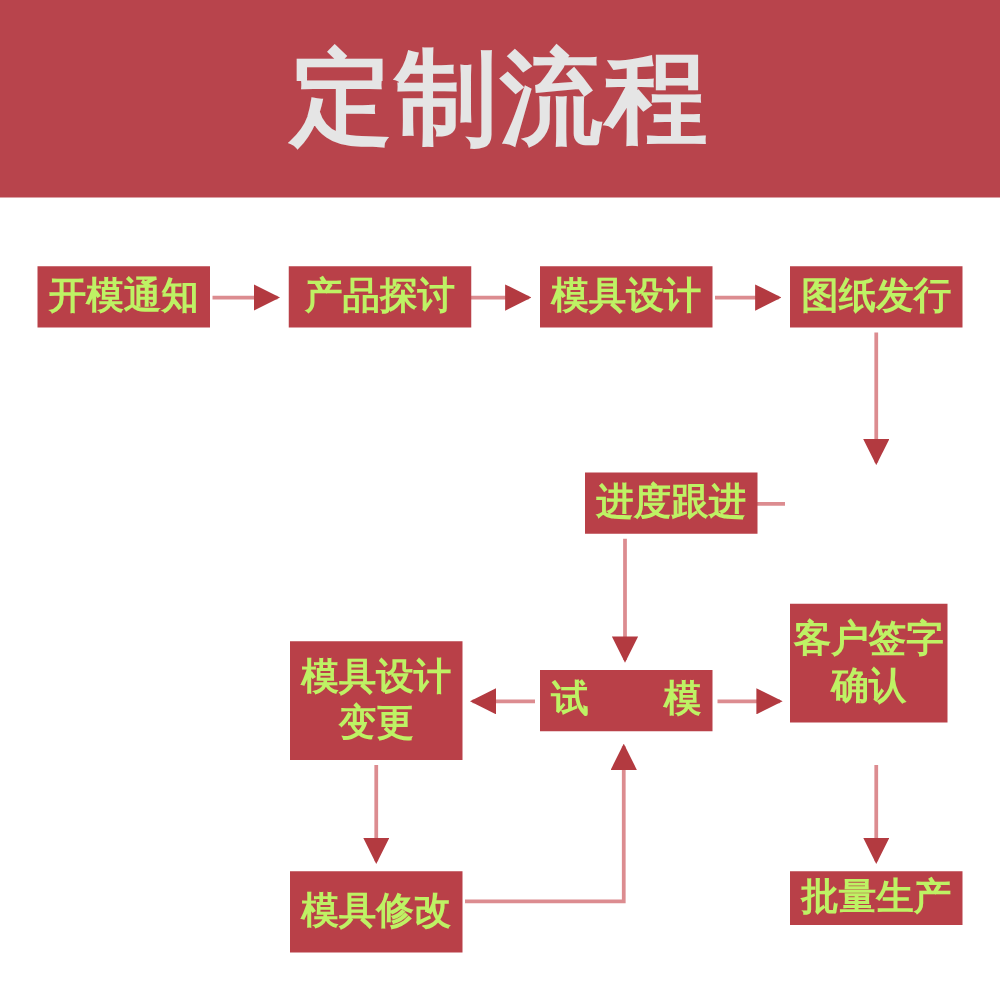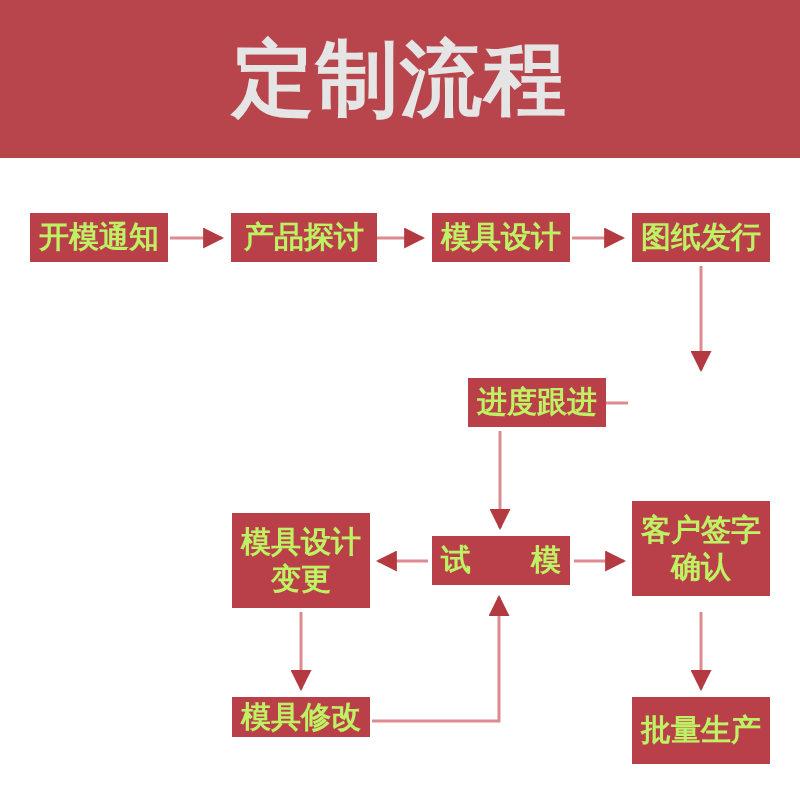--- a/index.html
+++ b/index.html
@@ -134,26 +134,26 @@
 
   <div class="flow-box" style="left:232px; top:513px; width:138px; height:95px;">
     <span>模具设计</span>
     <span class="line2">变更</span>
   </div>
 
   <div class="flow-box" style="left:432px; top:536px; width:138px; height:49px;">
     <span>试　　模</span>
   </div>
 
-  <div class="flow-box" style="left:632px; top:501px; width:138px; height:95px;">
+  <div class="flow-box" style="left:632px; top:483px; width:126px; height:95px;">
     <span>客户签字</span>
     <span class="line2">确认</span>
   </div>
 
-  <div class="flow-box" style="left:232px; top:697px; width:138px; height:40px;">
+  <div class="flow-box" style="left:232px; top:697px; width:138px; height:65px;">
     <span>模具修改</span>
   </div>
 
-  <div class="flow-box" style="left:632px; top:697px; width:138px; height:67px;">
+  <div class="flow-box" style="left:632px; top:697px; width:138px; height:43px;">
     <span>批量生产</span>
   </div>
 
 </div>
 
 </body></html>

